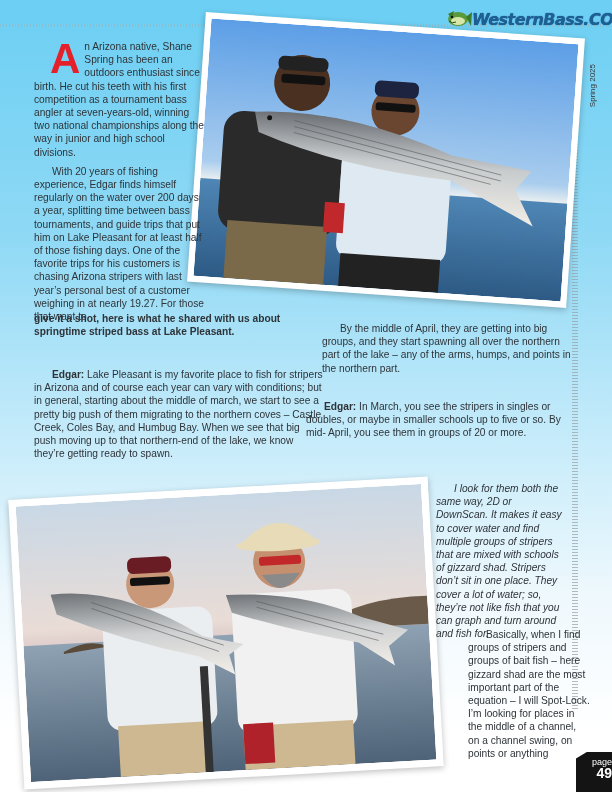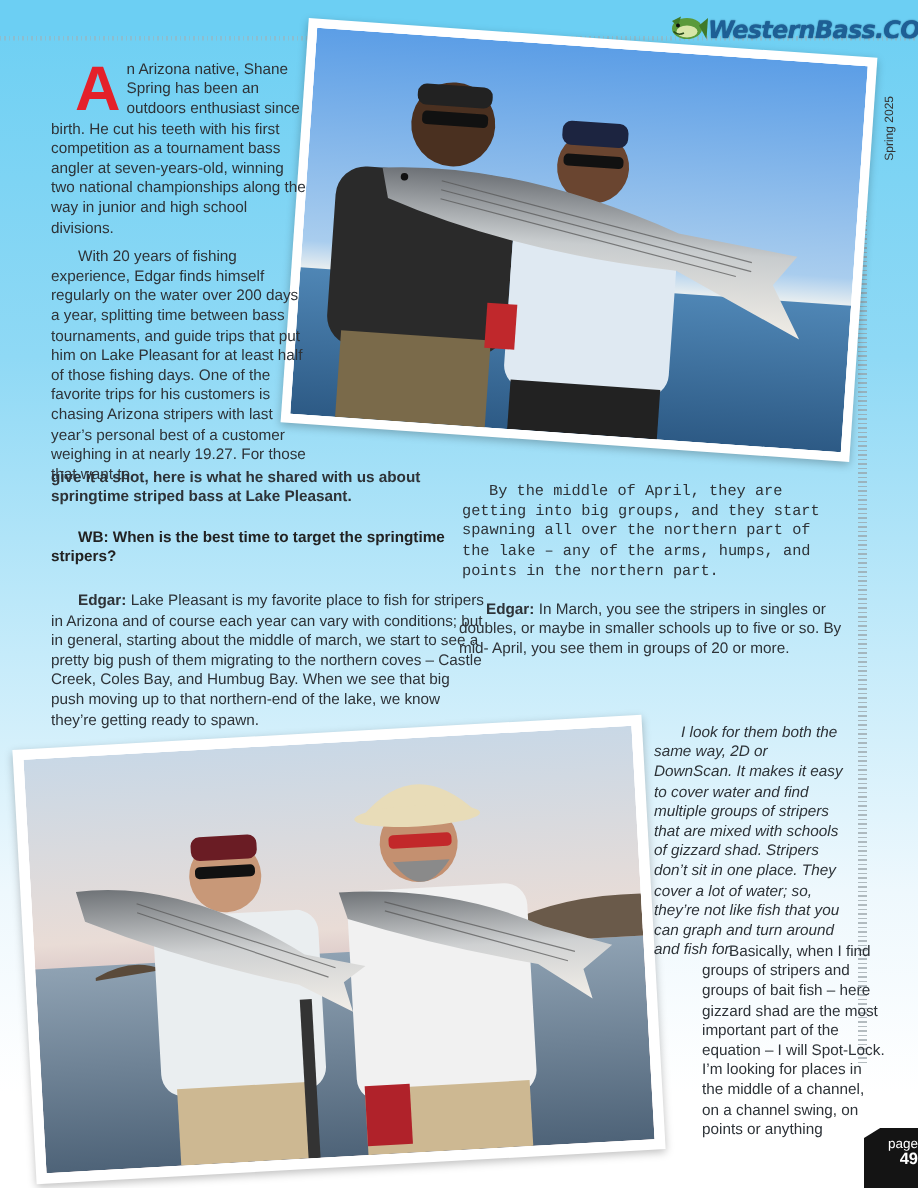--- a/index.html
+++ b/index.html
@@ -60,31 +60,31 @@
     background: #fff; padding: 6px; box-shadow: 0 2px 6px rgba(0,0,0,.25);
   }
   .photo2 {
     position: absolute; left: 16px; top: 488px; width: 420px; height: 290px;
     transform: rotate(-3.2deg); transform-origin: center;
     background: #fff; padding: 7px; box-shadow: 0 2px 6px rgba(0,0,0,.25);
   }
   .photo-inner { width: 100%; height: 100%; position: relative; overflow: hidden; }
   .q1 { position: absolute; left: 34px; top: 352px; width: 290px; }
   .q-head { font-weight: bold; color: #222; }
-  .q2col { position: absolute; left: 308px; top: 322px; width: 256px; font-family: Liberation Mono, monospace; }
+  .q2col { position: absolute; left: 322px; top: 322px; width: 256px; }
   .q2 { position: absolute; left: 306px; top: 400px; width: 256px; }
   .narrow { position: absolute; left: 436px; top: 482px; width: 128px; text-align: left; font-style: italic; }
   .narrow2 { position: absolute; left: 468px; top: 628px; width: 122px; }
   .page-tab {
     position: absolute; left: 576px; top: 752px; width: 36px; height: 44px;
     background: #141414; clip-path: polygon(30% 0, 100% 0, 100% 100%, 0 100%, 0 15%);
     color: #fff; text-align: right; font-family: "Liberation Sans", sans-serif;
   }
   .page-tab .pl { font-size: 9px; margin-top: 5px; display: block; line-height: 10px; }
-  .page-tab .pn { font-size: 11px; font-weight: bold; display: block; line-height: 12px; }
+  .page-tab .pn { font-size: 14px; font-weight: bold; display: block; line-height: 12px; }
 </style>
 </head>
 <body>
 
 <div class="top-band"></div>
 <div class="dash-line"></div>
 <div class="side-ticks"></div>
 
 <div class="logo">
   <span class="logo-fish">
@@ -207,21 +207,20 @@
 <div class="col-intro body-text">
   <p>
     <span class="dropcap">A</span><span>n Arizona native, Shane Spring has been an outdoors enthusiast since birth. He cut his teeth with his first competition as a tournament bass angler at seven-years-old, winning two national championships along the way in junior and high school divisions.</span>
   </p>
   <p class="indent" style="margin-top:6px;">With 20 years of fishing experience, Edgar finds himself regularly on the water over 200 days a year, splitting time between bass tournaments, and guide trips that put him on Lake Pleasant for at least half of those fishing days. One of the favorite trips for his customers is chasing Arizona stripers with last year’s personal best of a customer weighing in at nearly 19.27. For those that want to</p>
 </div>
 
 <div class="tail body-text">give it a shot, here is what he shared with us about springtime striped bass at Lake Pleasant.</div>
 
 <div class="q1 body-text">
-  <p class="indent q-head">WB: When is the best time to target the springtime stripers?</p>
   <p class="indent" style="margin-top:16px;">
     <b>Edgar:</b>
     <span>Lake Pleasant is my favorite place to fish for stripers in Arizona and of course each year can vary with conditions; but in general, starting about the middle of march, we start to see a pretty big push of them migrating to the northern coves – Castle Creek, Coles Bay, and Humbug Bay. When we see that big push moving up to that northern-end of the lake, we know they’re getting ready to spawn.</span>
   </p>
 </div>
 
 <div class="q2col body-text">
   <p class="indent">By the middle of April, they are getting into big groups, and they start spawning all over the northern part of the lake – any of the arms, humps, and points in the northern part.</p>
 </div>
 

